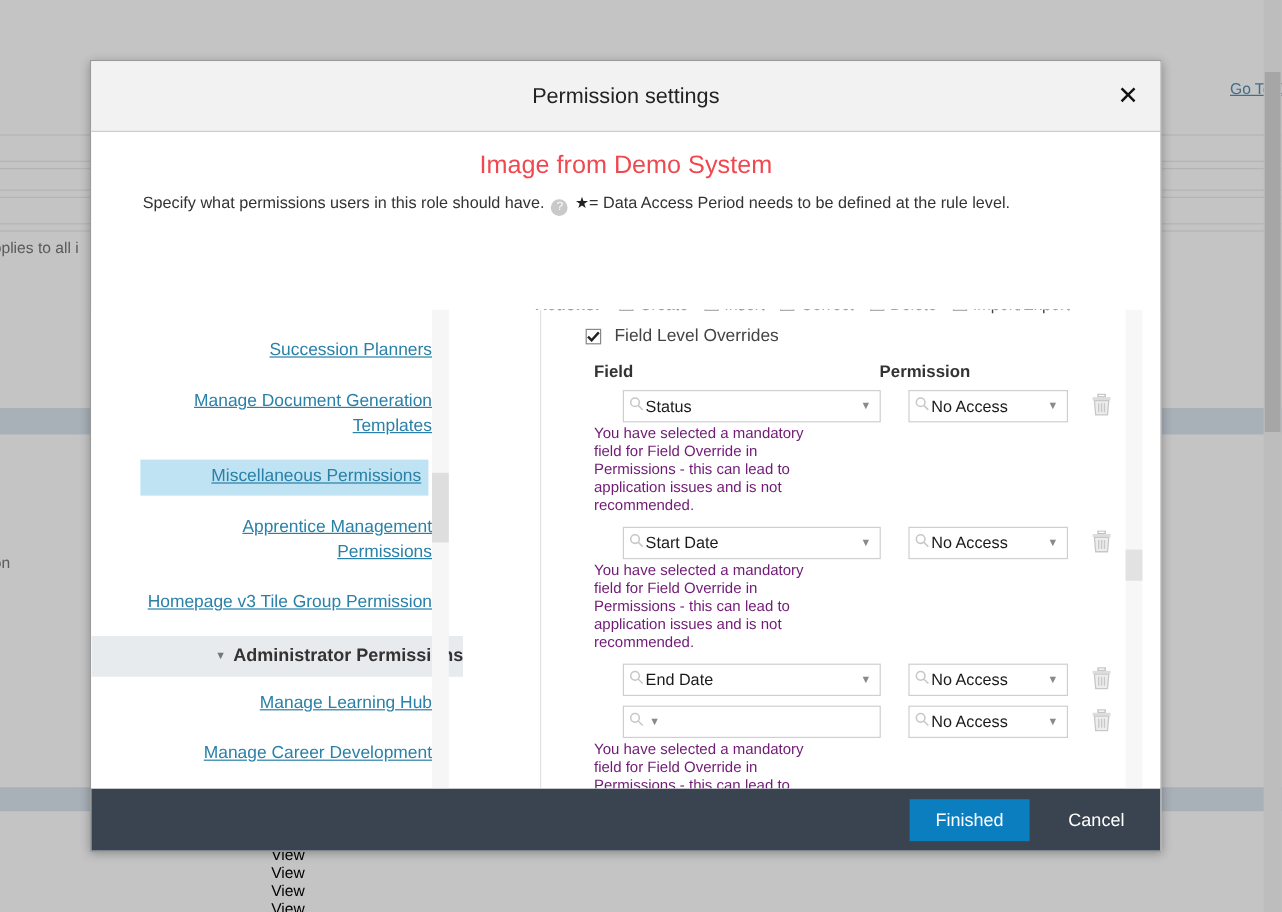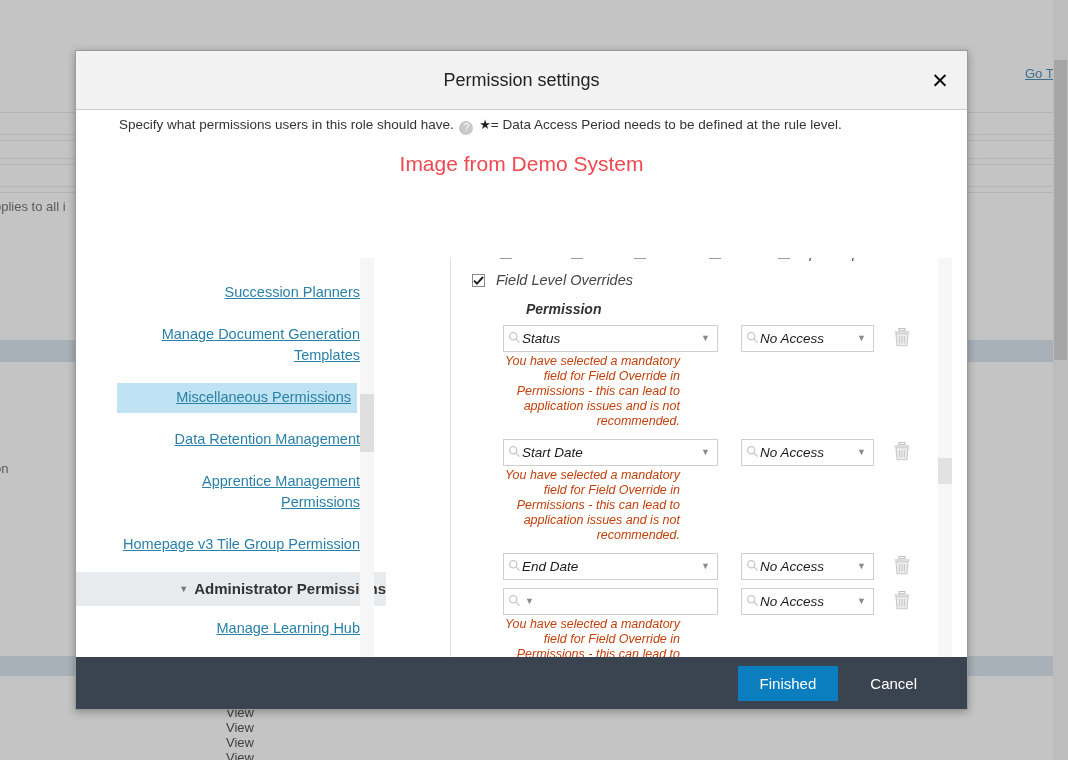--- a/index.html
+++ b/index.html
@@ -24,21 +24,21 @@
     white-space: nowrap;
   }
   .bg-link {
     position: absolute;
     font-size: 13px; color: #3c6e8f;
     text-decoration: underline;
     white-space: nowrap;
   }
   .bg-viewlink {
     position: absolute;
-    font-size: 13px; color: #404040;
+    font-size: 13px; color: #000000;
     white-space: nowrap;
   }
   #bg-scroll-track {
     position: absolute; top: 0; right: 0; width: 15px; bottom: 0;
     background: #bdbdbd;
   }
   #bg-scroll-thumb {
     position: absolute; right: 1px; width: 13px; top: 60px; height: 300px;
     background: #a6a6a6;
   }
@@ -185,24 +185,23 @@
 
   
   #right-pane {
     position: relative;
     flex: 1 1 auto;
     overflow: hidden;
     background: #fff;
   }
   #right-content {
     position: absolute;
-    left: 0; top: -12px;
+    left: 16px; top: -12px;
     width: 555px;
     padding-left: 44px;
-    font-style: italic;
   }
 
   #actions-row {
     font-size: 13.5px; color: #444;
     white-space: nowrap;
     height: 22px;
     overflow: hidden;
   }
   #actions-row .act-label { font-weight: bold; margin-right: 16px; }
   #actions-row .act-cb {
@@ -234,21 +233,21 @@
   .cb-checked svg { display: block; }
 
   #column-headers {
     display: flex;
     padding: 13px 0 0 49px;
     font-size: 14px;
     font-weight: bold;
     color: #333;
   }
   #col-field { width: 238px; flex: 0 0 238px; }
-  #col-permission { flex: 0 0 140px; margin-left: 47px; }
+  #col-permission { flex: 0 0 140px; }
 
   .field-row {
     display: flex;
     align-items: flex-start;
     padding: 8px 0 0 49px;
   }
   .combo {
     position: relative;
     height: 27px;
     border: 1px solid #cfcfcf;
@@ -283,25 +282,24 @@
   }
   .trash-btn {
     flex: 0 0 20px;
     margin-left: 19px;
     margin-top: 3px;
     cursor: pointer;
     opacity: 0.62;
   }
   .warn-text {
     padding: 2px 0 2px 49px;
-    color: #c2410c;
+    color: #701a75;
     font-size: 12.5px;
     line-height: 15px;
     width: 250px;
-    text-align: right;
   }
 
   #right-scroll-track {
     position: absolute;
     right: 15px; top: 0; bottom: 0;
     width: 14px;
     background: #f7f7f7;
   }
   #right-scroll-thumb {
     position: absolute;
@@ -312,21 +310,21 @@
   }
 
   
   #modal-footer {
     flex: 0 0 52px;
     height: 52px;
     background: #3a4450;
     display: flex;
     align-items: center;
     justify-content: flex-end;
-    padding-right: 44px;
+    padding-right: 24px;
   }
   #btn-finished {
     background: #0a7ebe;
     color: #fff;
     border: none;
     font-size: 15px;
     padding: 9px 22px;
     cursor: pointer;
     font-family: "Liberation Sans", sans-serif;
   }
@@ -370,37 +368,36 @@
 
 <div id="modal">
 
   <div id="modal-titlebar">
     <div id="modal-title">Permission settings</div>
     <button id="modal-close">✕</button>
   </div>
 
   <div id="modal-body">
 
+    <div id="demo-heading">Image from Demo System</div>
+
     <div id="intro-text">
       <span>Specify what permissions users in this role should have.</span>
       <span class="help-icon">?</span>
       <span class="star-glyph">★</span><span>= Data Access Period needs to be defined at the rule level.</span>
     </div>
-
-    <div id="demo-heading">Image from Demo System</div>
 
     <div id="panes">
 
       <div id="left-pane">
         <div id="left-list">
           <a class="perm-link">Analytics permissions</a>
           <a class="perm-link">Succession Planners</a>
           <a class="perm-link">Manage Document Generation Templates</a>
           <a class="perm-link selected">Miscellaneous Permissions</a>
-          <a class="perm-link">Data Retention Management</a>
           <a class="perm-link">Apprentice Management Permissions</a>
           <a class="perm-link">Homepage v3 Tile Group Permission</a>
 
           <div class="perm-group">
             <span class="caret">▼</span><span>Administrator Permissions</span>
           </div>
 
           <a class="perm-link">Manage Learning Hub</a>
           <a class="perm-link">Manage Career Development</a>
         </div>
@@ -421,20 +418,21 @@
           <div id="flo-row">
             <span class="cb-checked">
               <svg width="11" height="9" viewBox="0 0 11 9" aria-hidden="true">
                   <path d="M1 4.6 L4 7.6 L10 1" stroke="#222" stroke-width="2" fill="none"></path>
                 </svg>
             </span>
             <span>Field Level Overrides</span>
           </div>
 
           <div id="column-headers">
+            <div id="col-field">Field</div>
             <div id="col-permission">Permission</div>
           </div>
 
           <div class="field-row">
             <div class="combo field-combo">
               <span class="search-glyph">
                 <svg width="13" height="13" viewBox="0 0 13 13">
                     <circle cx="5.2" cy="5.2" r="3.6" stroke="#9a9a9a" stroke-width="1.3" fill="none"></circle>
                     <line x1="8" y1="8" x2="11.6" y2="11.6" stroke="#9a9a9a" stroke-width="1.3"></line>
                   </svg>

